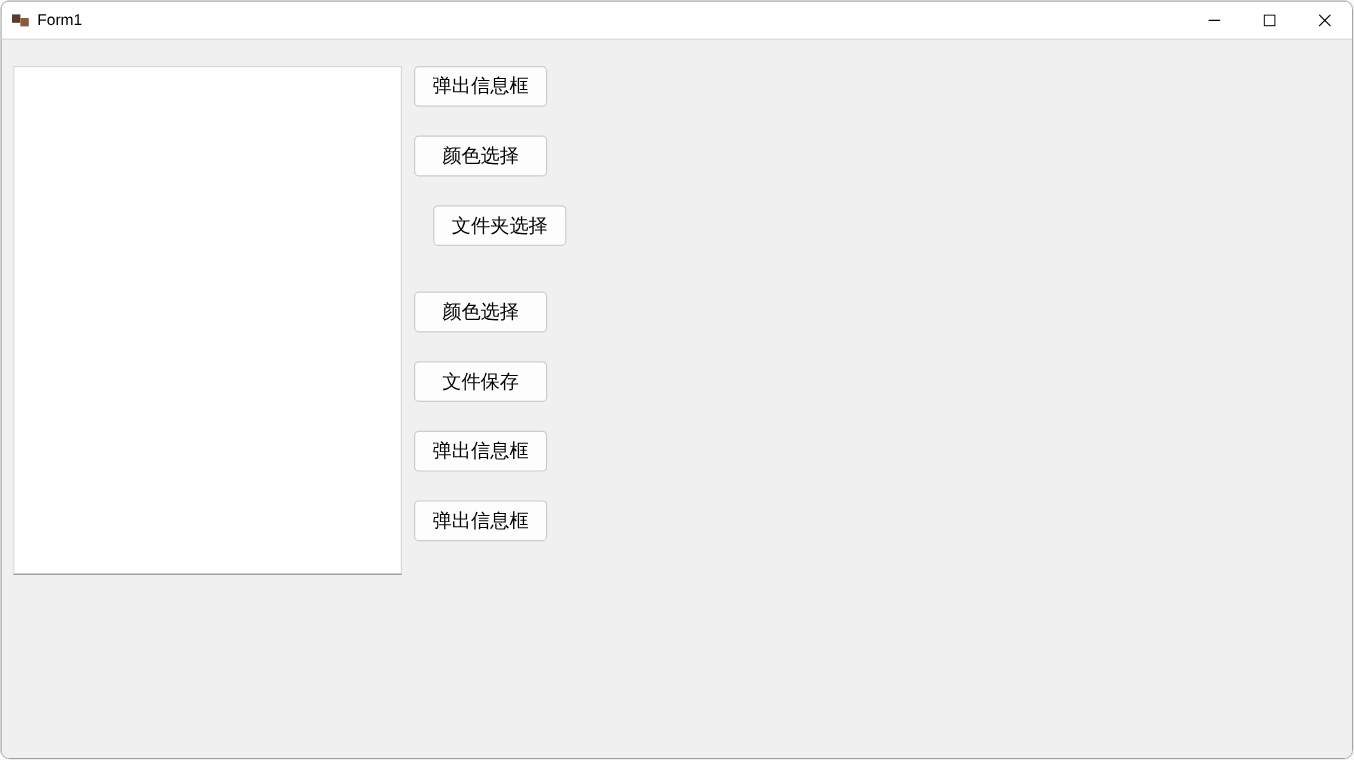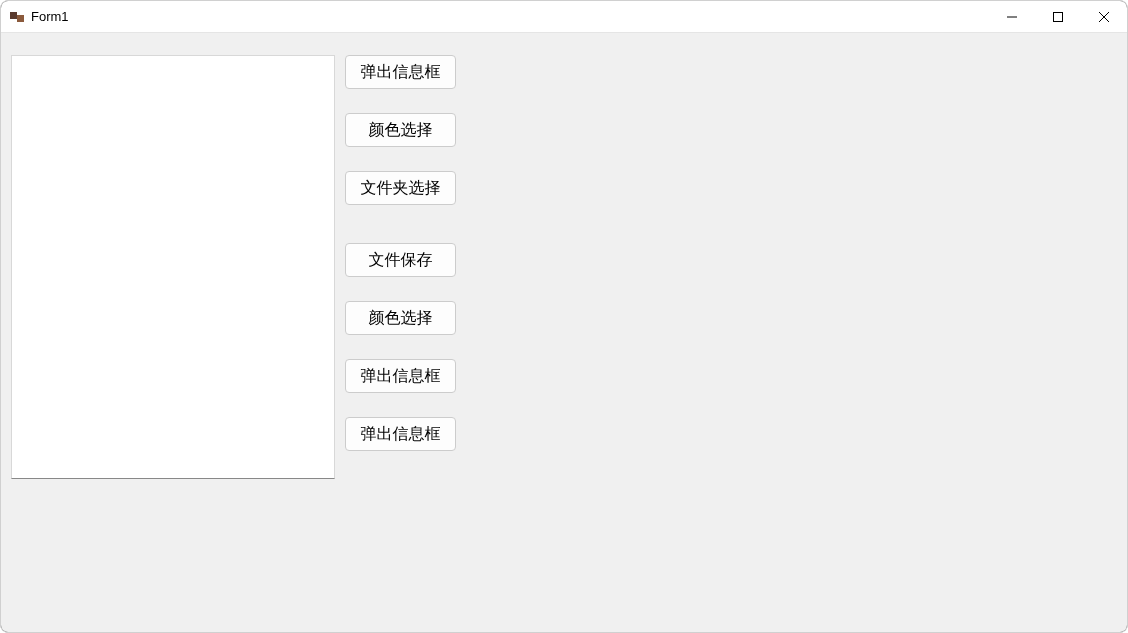--- a/index.html
+++ b/index.html
@@ -105,20 +105,21 @@
       font-family: inherit;
       color: #000;
       padding: 0 12px;
       text-align: center;
       cursor: default;
       margin-bottom: 24px;
       white-space: nowrap;
     }
     .gap-large {
       margin-bottom: 38px;
+      margin-left: 16px;
     }
   </style>
 </head>
 <body>
 
 <div class="window">
   <div class="titlebar">
     <span class="titlebar-icon">
       <svg viewBox="0 0 16 16">
         <rect x="1" y="3" width="7" height="7" fill="#5a3a2e"></rect>
@@ -145,19 +146,19 @@
       </button>
     </div>
   </div>
 
   <div class="client-area">
     <textarea class="textbox" style=""></textarea>
     <div class="btn-col">
       <button class="wf-btn">弹出信息框</button>
       <button class="wf-btn">颜色选择</button>
       <button class="wf-btn gap-large">文件夹选择</button>
+      <button class="wf-btn">颜色选择</button>
       <button class="wf-btn">文件保存</button>
-      <button class="wf-btn">颜色选择</button>
       <button class="wf-btn">弹出信息框</button>
       <button class="wf-btn">弹出信息框</button>
     </div>
   </div>
 </div>
 
 </body></html>

